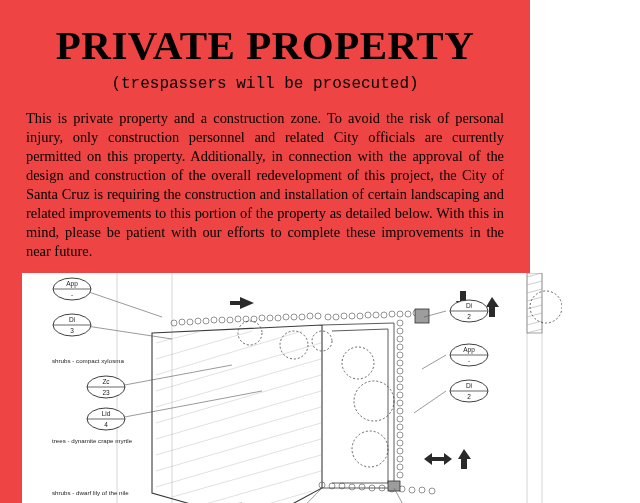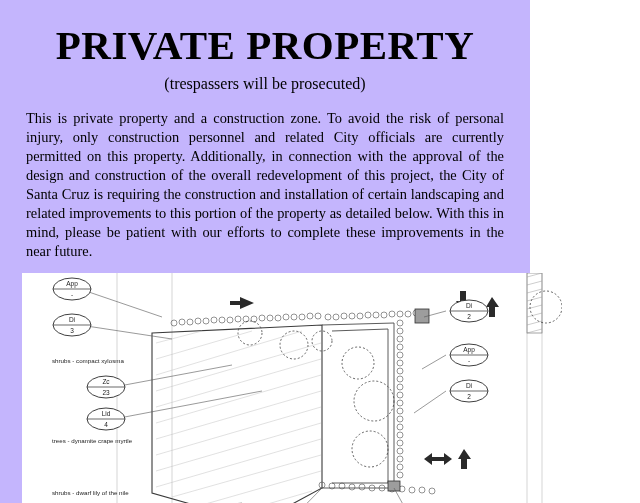--- a/index.html
+++ b/index.html
@@ -11,36 +11,36 @@
     width: 640px;
     height: 503px;
     overflow: hidden;
     font-family: "Liberation Serif", serif;
     color: #000000;
   }
   .page {
     position: relative;
     width: 530px;
     height: 503px;
-    background: #c4b5fd;
+    background: #ef4444;
     box-sizing: border-box;
     padding: 18px 22px 0 22px;
   }
   .title {
     text-align: center;
     font-family: "Liberation Serif", serif;
     font-weight: bold;
     font-size: 41px;
     line-height: 1.05;
     letter-spacing: 0.5px;
     margin: 6px 0 0 0;
   }
   .subtitle {
     text-align: center;
-    font-family: Liberation Serif, serif;
+    font-family: Liberation Mono, monospace;
     font-size: 16px;
     margin: 8px 0 0 0;
   }
   .body-text {
     margin: 16px 4px 12px 4px;
     font-family: "Liberation Serif", serif;
     font-size: 14.4px;
     line-height: 1.32;
     text-align: justify;
     text-justify: inter-word;

